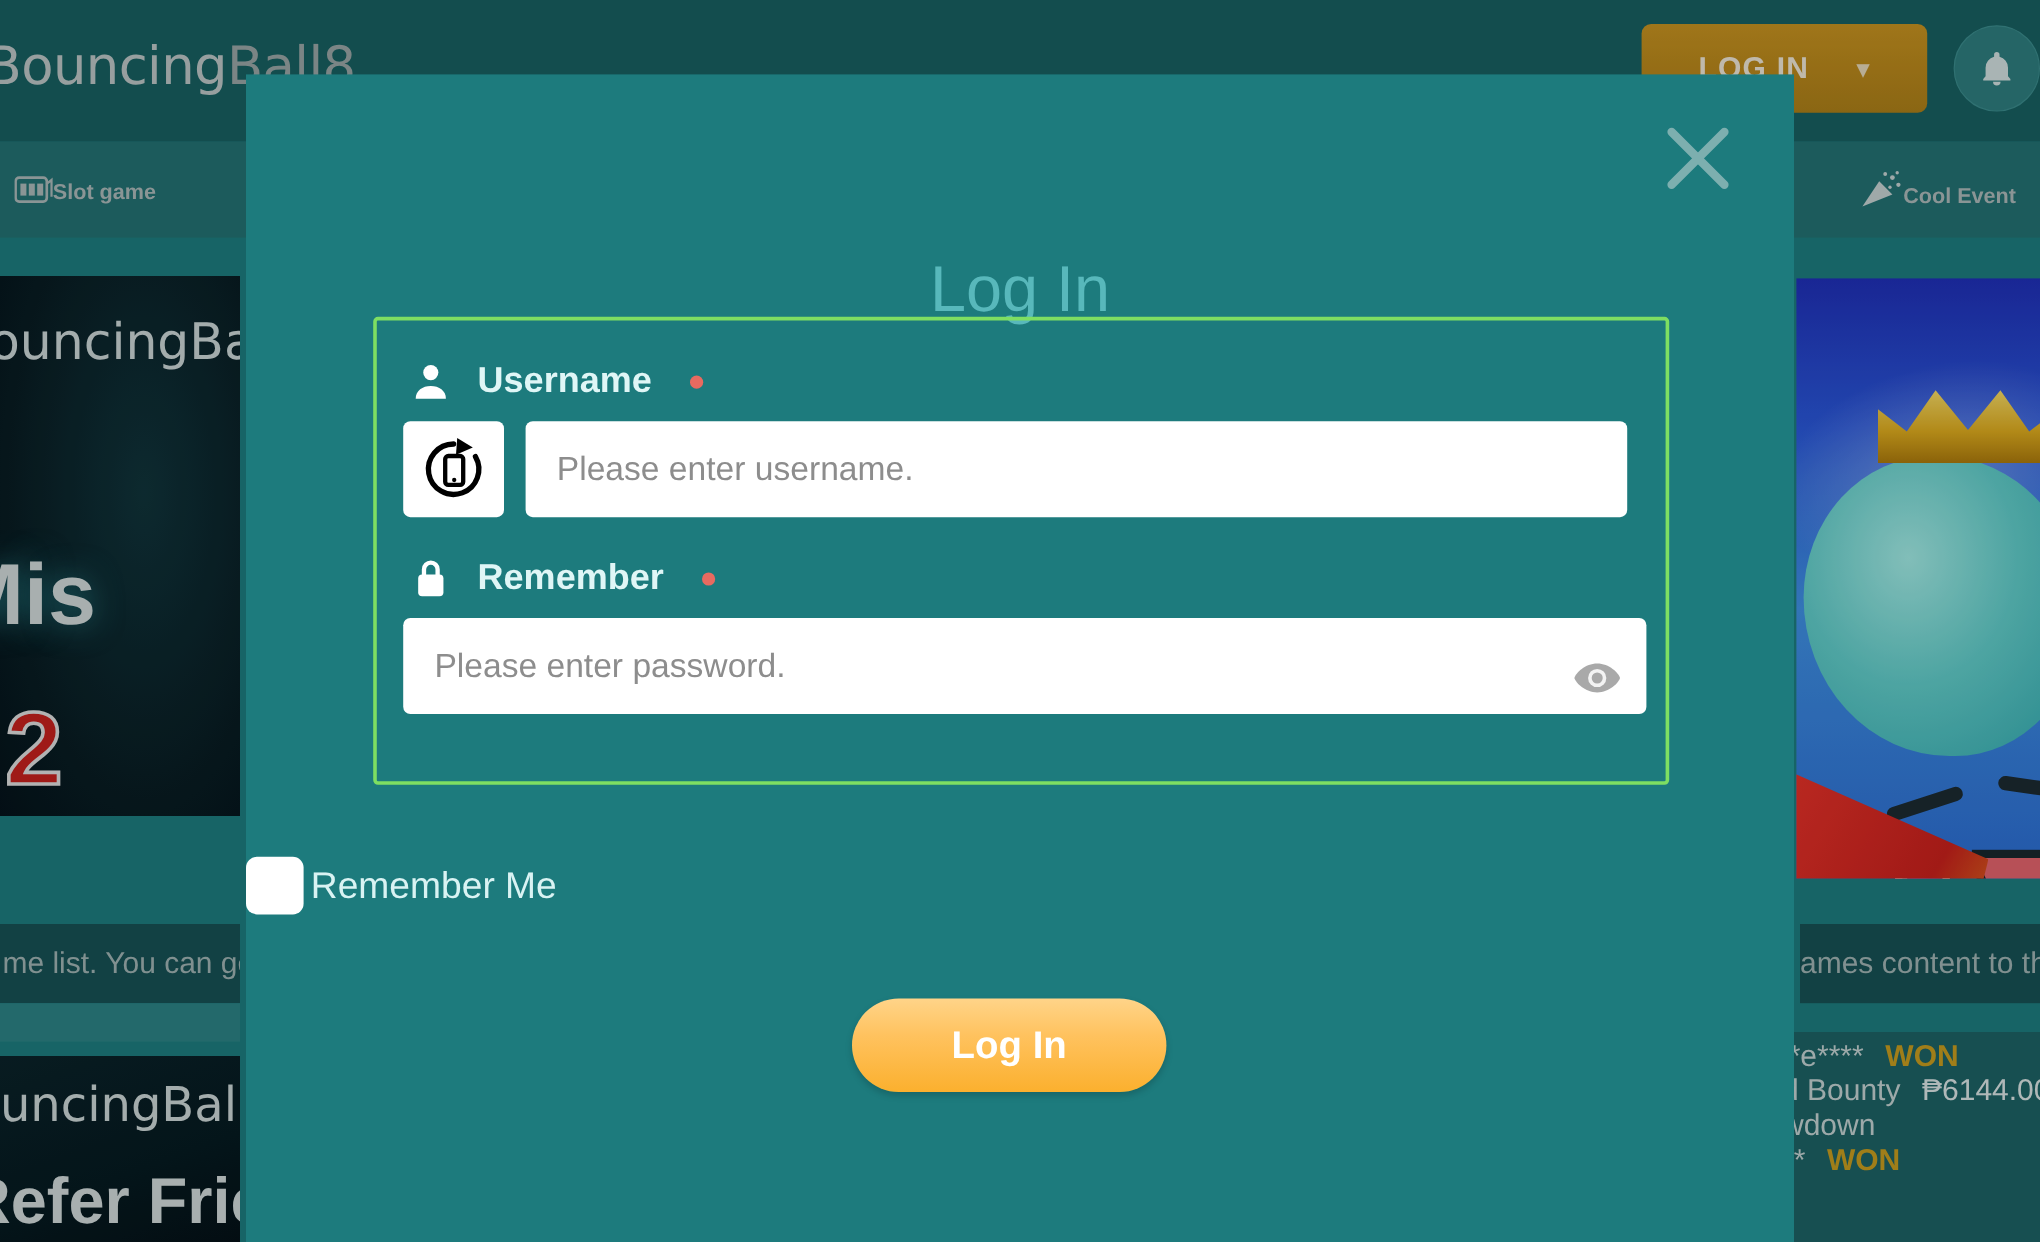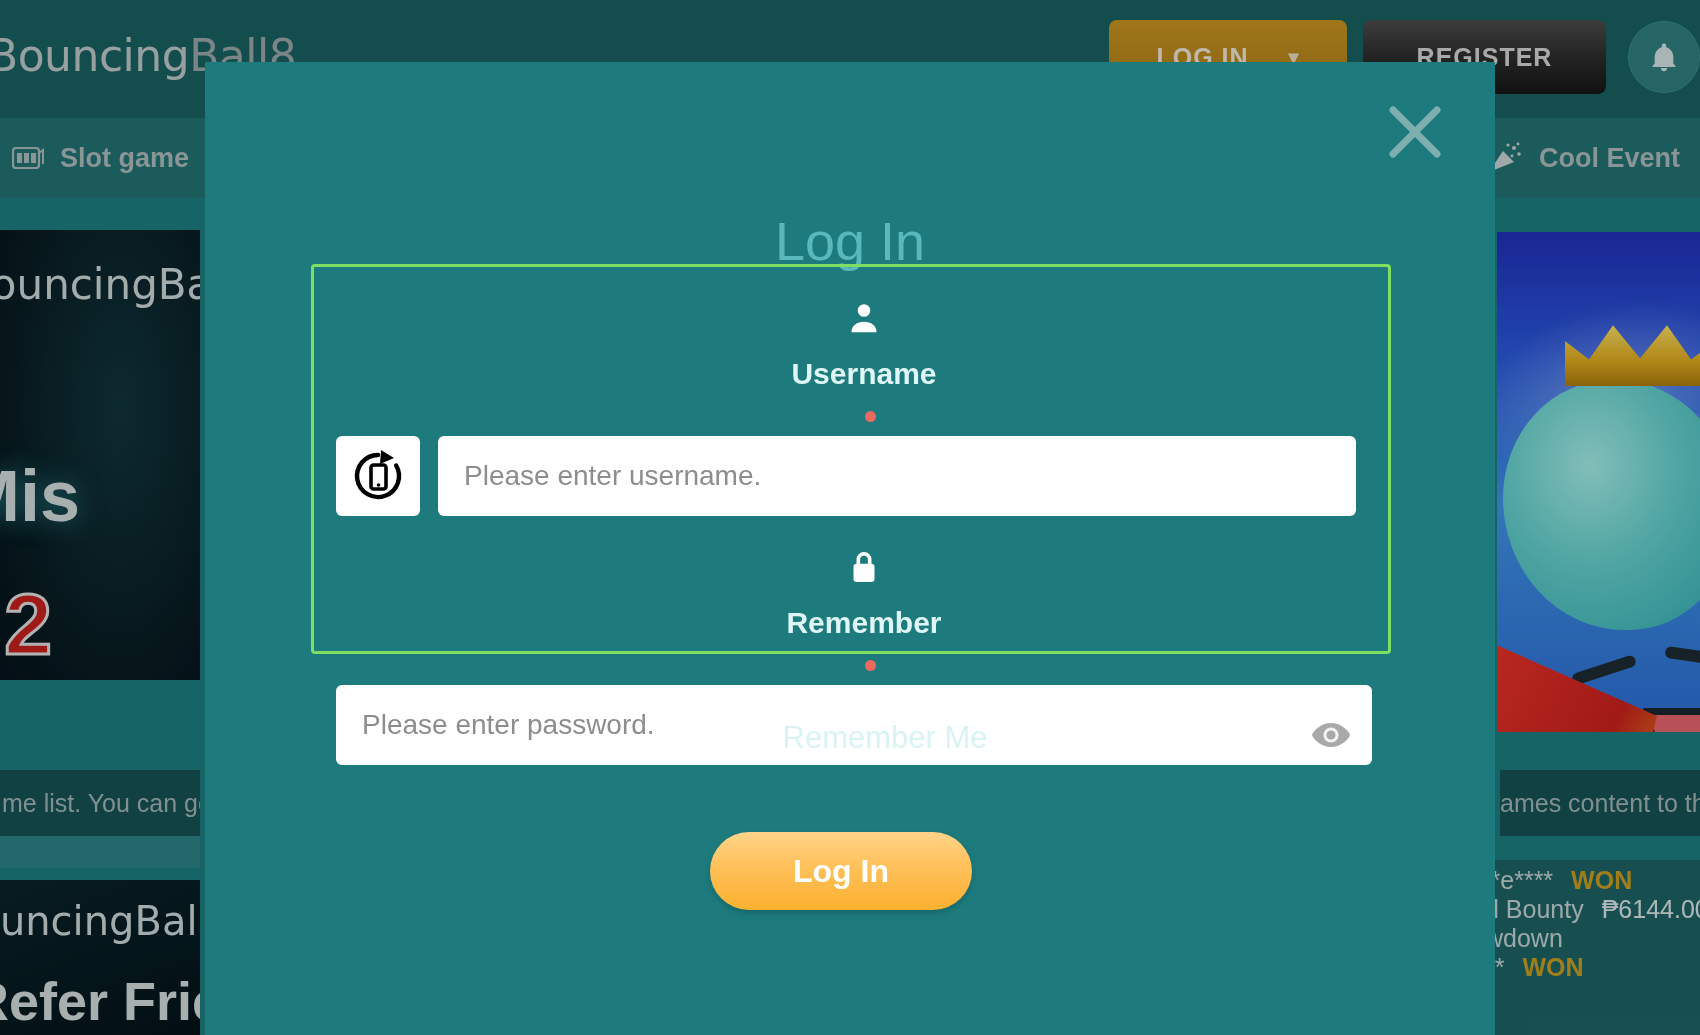--- a/index.html
+++ b/index.html
@@ -53,22 +53,22 @@
     margin-left:6px;
   }
 
   
   .bg-nav{
     position:absolute; left:0; top:118px; width:1700px; height:80px;
     background:#236f71;
     display:flex; align-items:center;
   }
   .nav-item{
-    display:flex; align-items:center; gap:16px;
-    color:#a9b6b6; font-size:27px; font-weight:600; white-space:nowrap;
+    display:flex; align-items:flex-end; 
+    color:#a9b6b6; font-size:18px; font-weight:600; white-space:nowrap;
   }
   .nav-item.first{ margin-left:12px; }
   .nav-item.last{ position:absolute; right:20px; }
 
   
   .promo-left{
     position:absolute; left:0; top:230px; width:200px; height:450px;
     background:radial-gradient(ellipse at 60% 40%, #10333a 0%, #081b21 70%, #04121a 100%);
     overflow:hidden;
   }
@@ -210,21 +210,20 @@
   .field-group{
     position:absolute; left:106px; top:202px;
     width:1080px; height:390px;
     border:3px solid #7ede62;
     border-radius:4px;
   }
 
   .flabel{
     display:flex; align-items:center; gap:20px;
     margin:32px 0 0 26px;
-    flex-direction:column;
   }
   .flabel .ftext{
     color:#dff6f6; font-size:30px; font-weight:600;
   }
   .flabel .req-dot{
     width:11px; height:11px; border-radius:50%;
     background:#e86a60; display:inline-block; margin-left:12px;
   }
   .icon-w{ width:38px; height:38px; display:flex; align-items:center; justify-content:center; }
 
@@ -250,21 +249,21 @@
   }
   #password-input{ width:1036px; }
   .eye-btn{
     position:absolute; right:20px; top:50%; transform:translateY(-50%);
     width:42px; height:42px; cursor:pointer;
     display:flex; align-items:center; justify-content:center;
   }
 
   .remember-row{
     position:absolute; left:0; top:652px; width:100%;
-    display:flex; align-items:center; justify-content:center; gap:22px;
+    display:flex; align-items:center; gap:6px;
   }
   .chk{
     width:48px; height:48px; background:#fff; border-radius:9px;
     cursor:pointer; flex:none;
   }
   .remember-label{
     color:#d9f3f3; font-size:31px; font-weight:500;
   }
 
   .btn-login-main{
@@ -288,23 +287,20 @@
 
   <div class="bg-header">
     <div class="brand-logo">
       <span>Bouncing</span><span class="b2">Ball8</span>
     </div>
 
     <div class="hdr-actions">
       <button class="btn-login-hdr">
         <span>LOG IN</span>
         <span class="chev">▾</span>
-      </button>
-      <button class="btn-register-hdr">
-        <span>REGISTER</span>
       </button>
       <div class="hdr-avatar">
         <svg width="34" height="34" viewBox="0 0 24 24" fill="#cfdcdc">
           <path d="M12 22a2.2 2.2 0 0 0 2.2-2.2H9.8A2.2 2.2 0 0 0 12 22zm6.6-5.4v-5a6.6 6.6 0 0 0-5-6.4V4a1.6 1.6 0 1 0-3.2 0v1.2a6.6 6.6 0 0 0-5 6.4v5L4 18.2v.9h16v-.9z"></path>
         </svg>
       </div>
     </div>
   </div>
 
   <div class="bg-nav">

